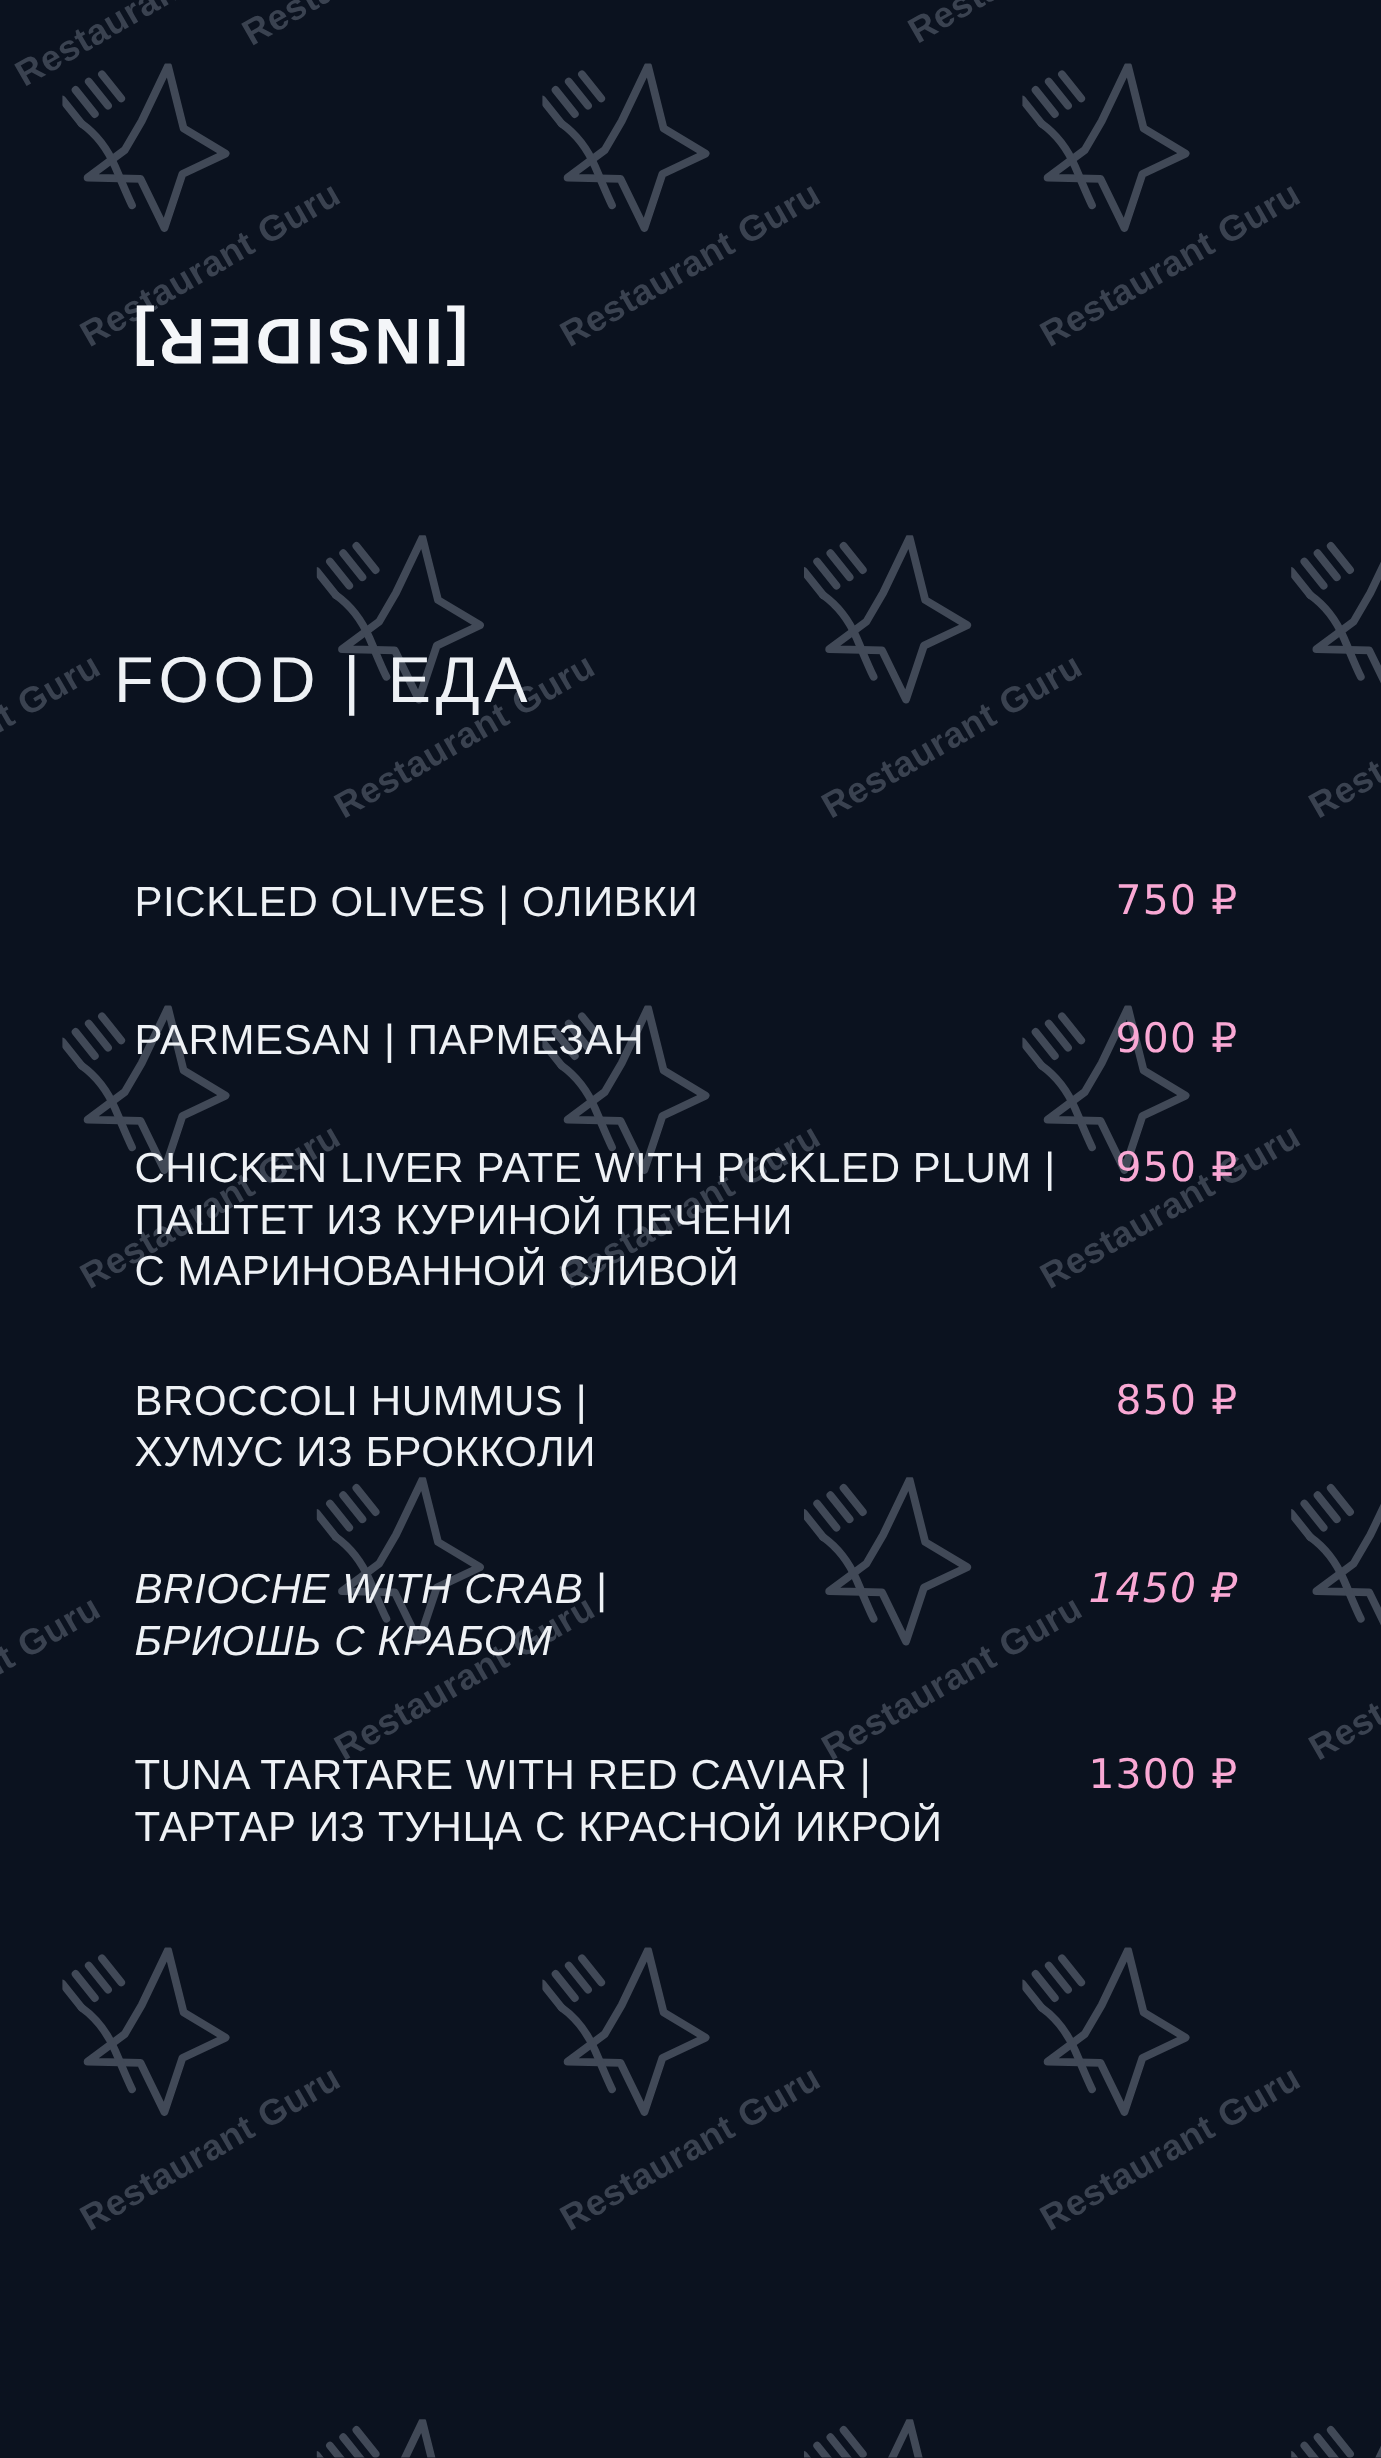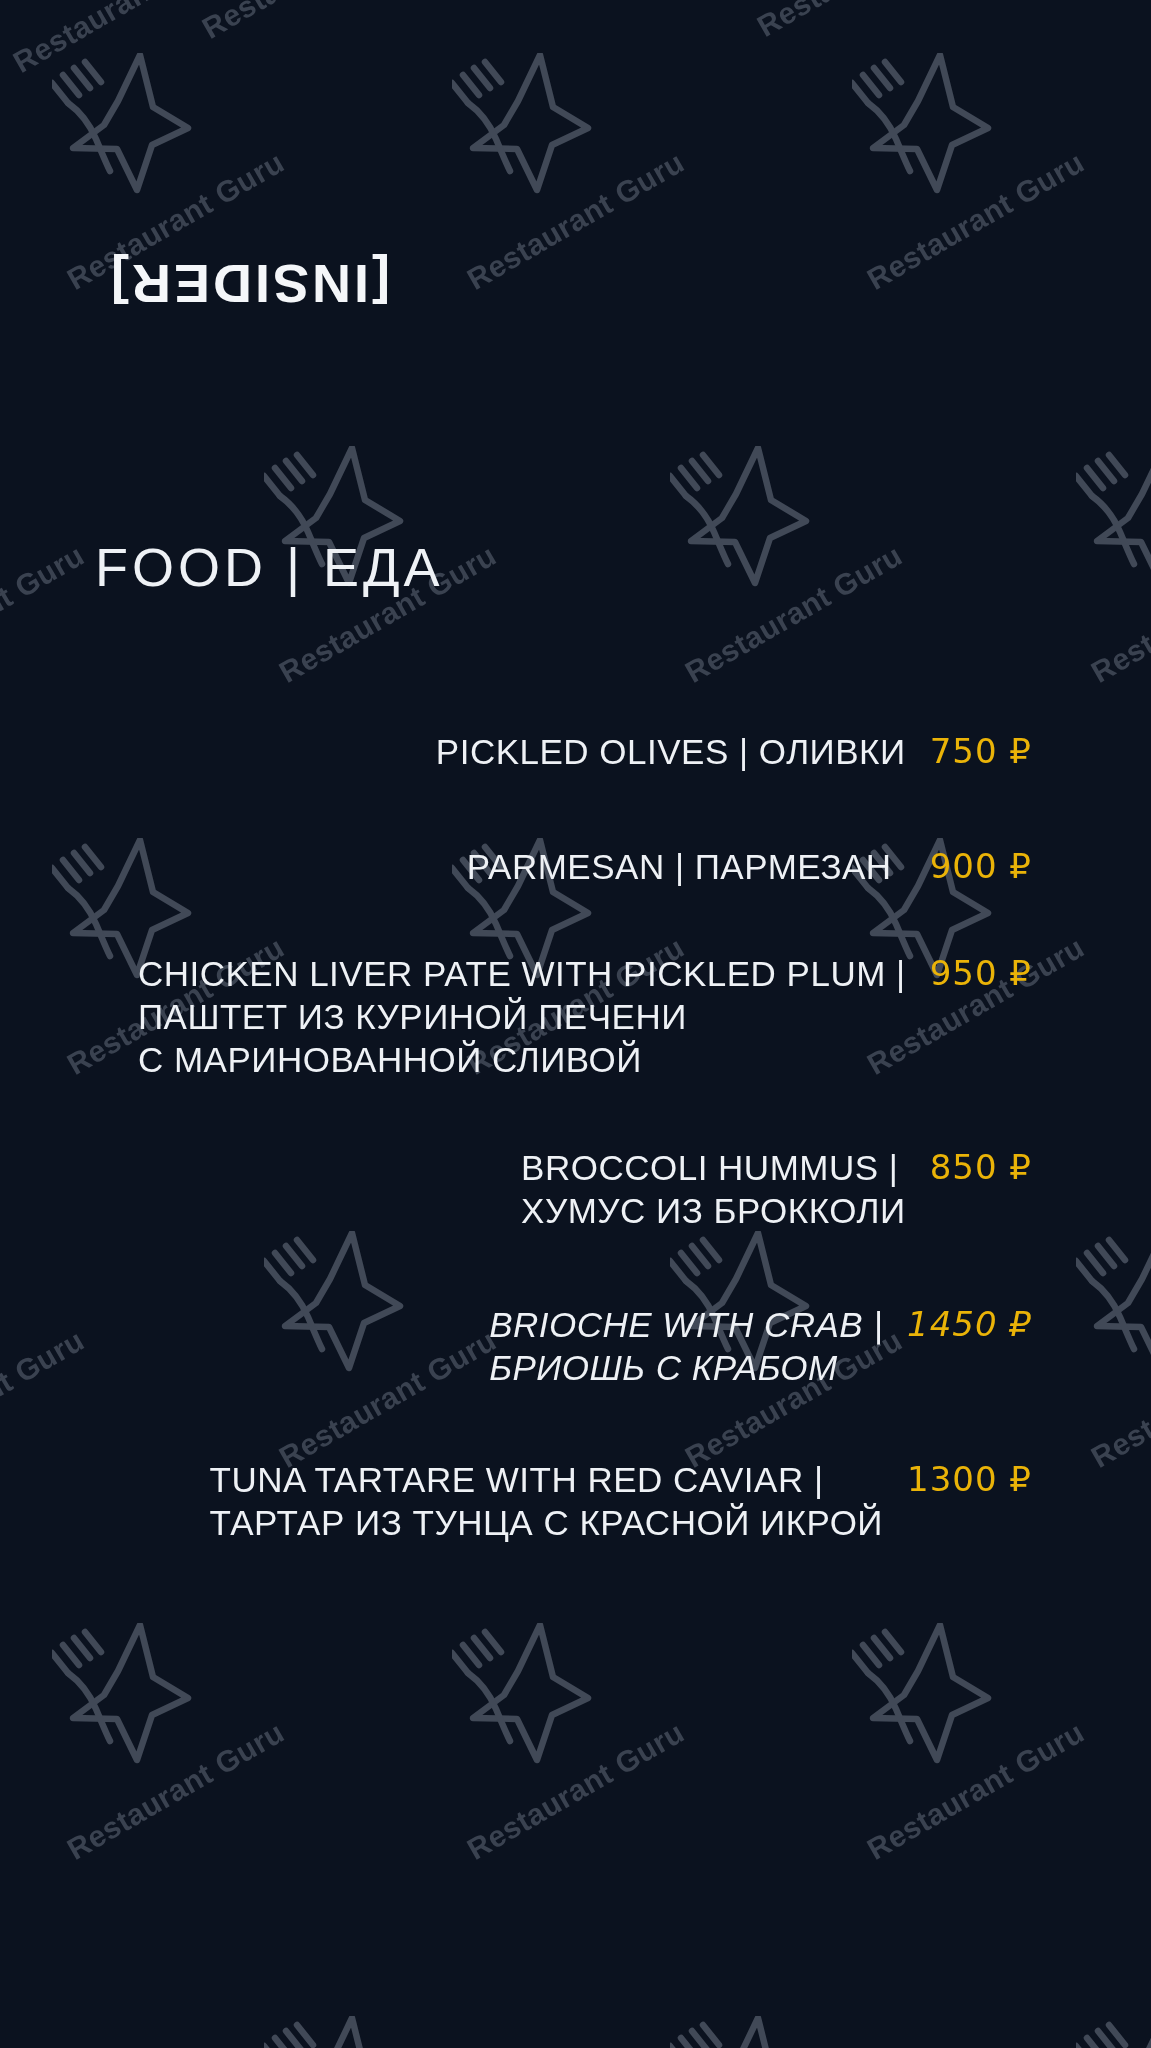--- a/index.html
+++ b/index.html
@@ -27,36 +27,36 @@
     display:inline-block;transform:rotate(180deg);
     color:#f4f6f9;
   }
   .page-title{
     position:absolute;left:95px;top:538px;margin:0;
     font-size:54px;font-weight:300;letter-spacing:4px;line-height:1.1;
     color:#eef1f5;
   }
   .menu{position:absolute;left:112px;right:119px;top:730px;}
   .menu-item{
-    display:flex;justify-content:flex-end;align-items:flex-start;gap:24px;
+    display:flex;justify-content:space-between;align-items:flex-start;gap:24px;
   }
   .menu-item:nth-child(1){margin-top:0;}
   .menu-item:nth-child(2){margin-top:72px;gap:38px;}
   .menu-item:nth-child(3){margin-top:64px;}
   .menu-item:nth-child(4){margin-top:65px;}
   .menu-item:nth-child(5){margin-top:71px;font-style:italic;}
   .menu-item:nth-child(6){margin-top:69px;}
   .item-name{
     font-size:35px;line-height:43px;letter-spacing:.5px;
     white-space:pre-line;color:#eef1f5;
   }
   .item-price{
     font-family:"DejaVu Sans","Liberation Sans",sans-serif;
     font-size:34px;line-height:43px;letter-spacing:1px;
-    white-space:nowrap;color:#eab308;
+    white-space:nowrap;color:#f9a8d4;
   }
 </style>
 </head>
 <body style="background: rgb(11, 18, 31);">
 
 <div class="watermarks">
     <svg class="wm-star" width="140" height="142" viewBox="0 0 140 142" xmlns="http://www.w3.org/2000/svg" style="left: 52px; top: 53px;">
     <path d="M88,2 L101,54 L136,75 L100,92 L85,137 L65,96 L21,95 L52,72 L66,48 Z"></path>
     <path d="M0,30 L16,50"></path>
     <path d="M11,22 L27,42"></path>

